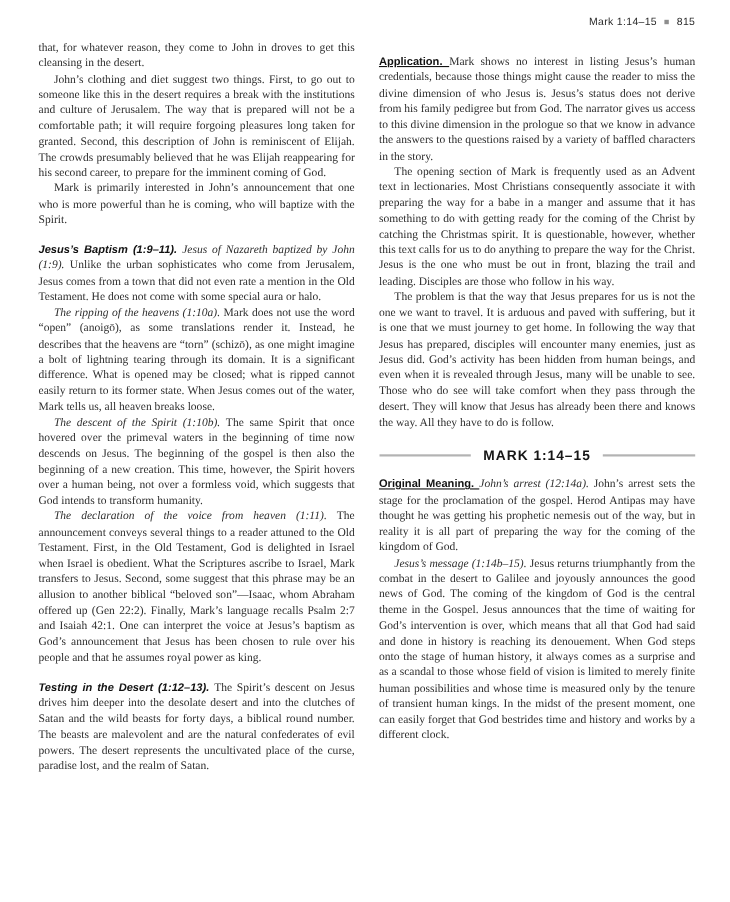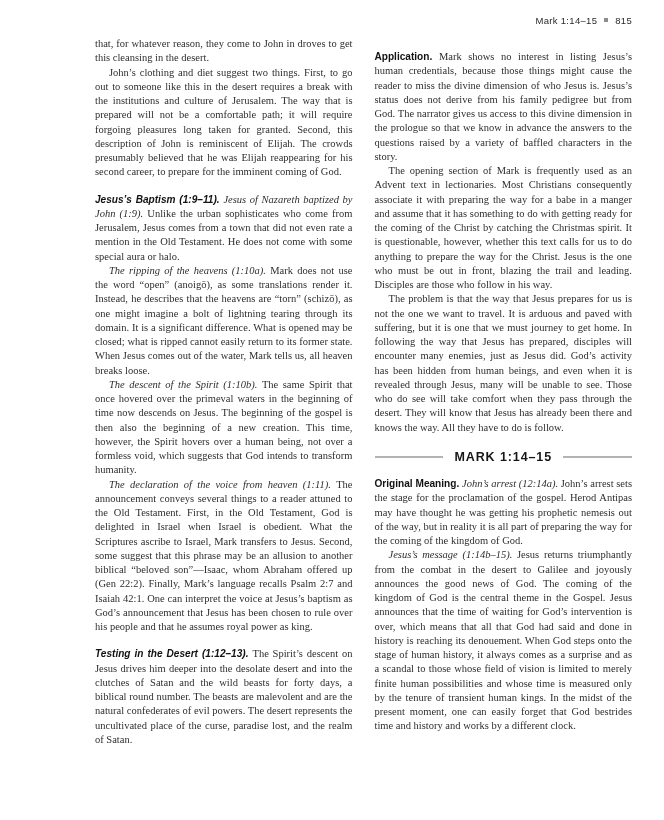--- a/index.html
+++ b/index.html
@@ -2,21 +2,21 @@
 <html><head>
 <meta charset="utf-8">
 <style>
   html, body { margin: 0; padding: 0; background: #ffffff; }
   .page {
     position: relative;
     width: 664px;
     height: 820px;
     box-sizing: border-box;
     background: #ffffff;
-    padding: 14px 32px 0 55px;
+    padding: 14px 32px 0 35px;
     overflow: hidden;
   }
   .running-header {
     display: flex;
     justify-content: flex-end;
     align-items: center;
     gap: 7px;
     font-family: "Liberation Sans", sans-serif;
     font-size: 9.5px;
     letter-spacing: 0.3px;
@@ -25,42 +25,41 @@
   }
   .rh-square {
     width: 4px; height: 4px;
     background: #8d8d8d;
     display: inline-block;
   }
   .columns {
     display: flex;
     gap: 22px;
     margin-top: 11px;
-    margin-left: 40px;
   }
   .col {
     flex: 1;
     min-width: 0;
     font-family: "Liberation Serif", serif;
     font-size: 10.5px;
     line-height: 14.25px;
     color: #2e2e2e;
     text-align: justify;
   }
   .para { margin: 0; }
   .para.indent { text-indent: 14px; }
   .para.section { margin-top: 13px; }
   .lead {
     font-family: "Liberation Sans", sans-serif;
     font-weight: bold;
     font-style: italic;
     font-size: 10.1px;
     color: #121212;
   }
-  .lead.upright { font-style: normal; }
+  .lead.upright { font-style: normal; text-decoration: underline; }
   .inline-ital { font-style: italic; }
   .section-heading-row {
     display: flex;
     align-items: center;
     gap: 11px;
     margin: 15px 0 13px 0;
   }
   .rule {
     flex: 1;
     height: 2px;
@@ -84,20 +83,21 @@
     <span class="rh-text">Mark 1:14–15</span>
     <span class="rh-square"></span>
     <span class="rh-num">815</span>
   </div>
 
   <div class="columns">
 
     <div class="col">
       <p class="para flush"><span>that, for whatever reason, they come to John in droves to get this cleansing in the desert.</span></p>
       <p class="para indent"><span>John’s clothing and diet suggest two things. First, to go out to someone like this in the desert requires a break with the institutions and culture of Jerusalem. The way that is prepared will not be a comfortable path; it will require forgoing pleasures long taken for granted. Second, this description of John is reminiscent of Elijah. The crowds presumably believed that he was Elijah reappearing for his second career, to prepare for the imminent coming of God.</span></p>
+      <p class="para indent"><span>Mark is primarily interested in John’s announcement that one who is more powerful than he is coming, who will baptize with the Spirit.</span></p>
       <p class="para section"><span class="lead">Jesus’s Baptism (1:9–11). </span><span class="inline-ital">Jesus of Nazareth baptized by John (1:9). </span><span>Unlike the urban sophisticates who come from Jerusalem, Jesus comes from a town that did not even rate a mention in the Old Testament. He does not come with some special aura or halo.</span></p>
       <p class="para indent"><span class="inline-ital">The ripping of the heavens (1:10a). </span><span>Mark does not use the word “open” (anoigō), as some translations render it. Instead, he describes that the heavens are “torn” (schizō), as one might imagine a bolt of lightning tearing through its domain. It is a significant difference. What is opened may be closed; what is ripped cannot easily return to its former state. When Jesus comes out of the water, Mark tells us, all heaven breaks loose.</span></p>
       <p class="para indent"><span class="inline-ital">The descent of the Spirit (1:10b). </span><span>The same Spirit that once hovered over the primeval waters in the beginning of time now descends on Jesus. The beginning of the gospel is then also the beginning of a new creation. This time, however, the Spirit hovers over a human being, not over a formless void, which suggests that God intends to transform humanity.</span></p>
       <p class="para indent"><span class="inline-ital">The declaration of the voice from heaven (1:11). </span><span>The announcement conveys several things to a reader attuned to the Old Testament. First, in the Old Testament, God is delighted in Israel when Israel is obedient. What the Scriptures ascribe to Israel, Mark transfers to Jesus. Second, some suggest that this phrase may be an allusion to another biblical “beloved son”—Isaac, whom Abraham offered up (Gen 22:2). Finally, Mark’s language recalls Psalm 2:7 and Isaiah 42:1. One can interpret the voice at Jesus’s baptism as God’s announcement that Jesus has been chosen to rule over his people and that he assumes royal power as king.</span></p>
       <p class="para section"><span class="lead">Testing in the Desert (1:12–13). </span><span>The Spirit’s descent on Jesus drives him deeper into the desolate desert and into the clutches of Satan and the wild beasts for forty days, a biblical round number. The beasts are malevolent and are the natural confederates of evil powers. The desert represents the uncultivated place of the curse, paradise lost, and the realm of Satan.</span></p>
     </div>
 
     <div class="col">
       <p class="para section"><span class="lead upright">Application. </span><span>Mark shows no interest in listing Jesus’s human credentials, because those things might cause the reader to miss the divine dimension of who Jesus is. Jesus’s status does not derive from his family pedigree but from God. The narrator gives us access to this divine dimension in the prologue so that we know in advance the answers to the questions raised by a variety of baffled characters in the story.</span></p>
       <p class="para indent"><span>The opening section of Mark is frequently used as an Advent text in lectionaries. Most Christians consequently associate it with preparing the way for a babe in a manger and assume that it has something to do with getting ready for the coming of the Christ by catching the Christmas spirit. It is questionable, however, whether this text calls for us to do anything to prepare the way for the Christ. Jesus is the one who must be out in front, blazing the trail and leading. Disciples are those who follow in his way.</span></p>

